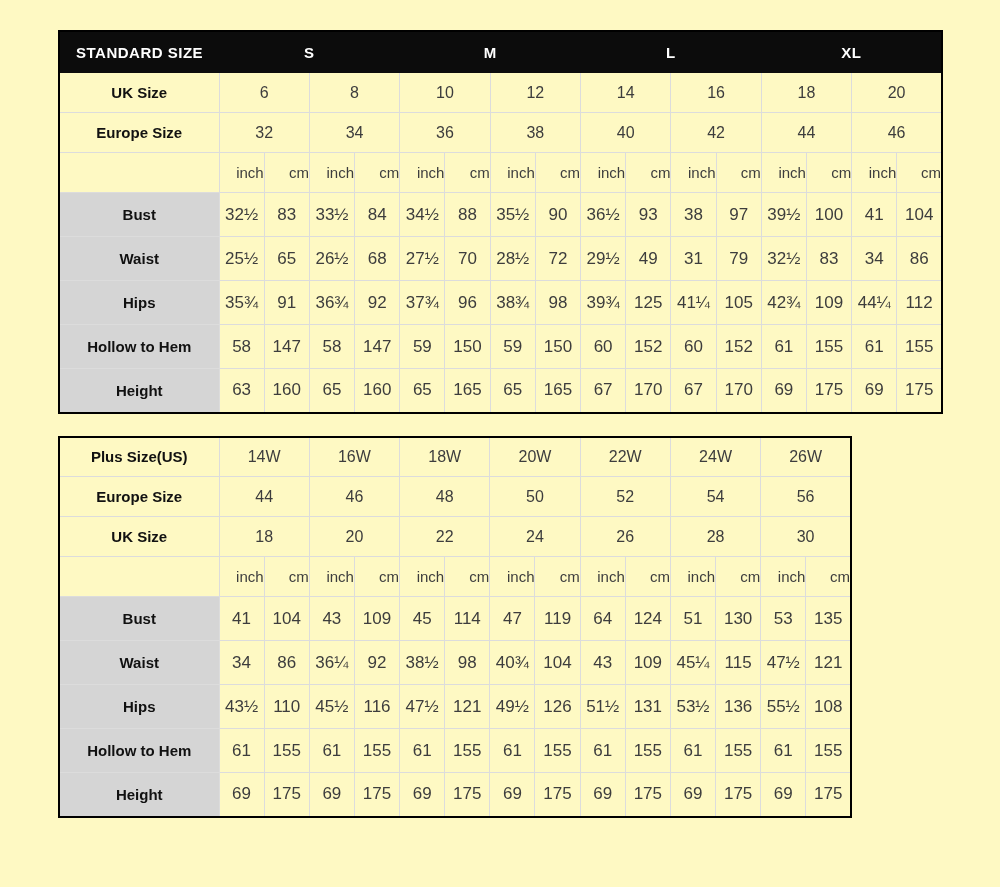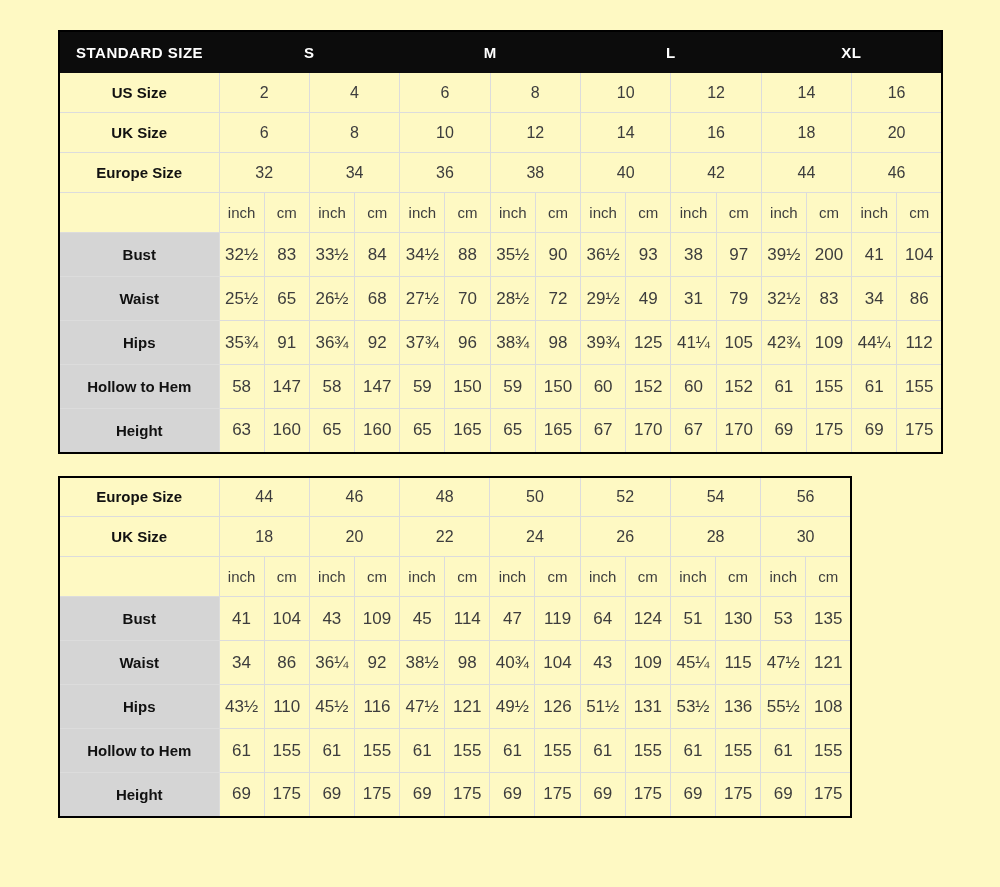--- a/index.html
+++ b/index.html
@@ -53,20 +53,21 @@
     font-size: 16px;
     font-weight: normal;
     color: #3d3d3d;
   }
 
   
   tr.unit-row { height: 40px; }
   tr.unit-row td.unit-cell {
     font-size: 15px;
     color: #3d3d3d;
+    text-align: right;
   }
 
   
   tr.measure-row { height: 44px; }
   tr.measure-row td.data-cell {
     font-size: 17px;
     color: #3d3d3d;
   }
 
   td.label-cell {
@@ -107,31 +108,20 @@
     <thead>
       <tr class="black-header" id="standard-head-row">
         <th class="title-cell">STANDARD SIZE</th>
       <th class="group-cell" colspan="4">S</th>
           <th class="group-cell" colspan="4">M</th>
           <th class="group-cell" colspan="4">L</th>
           <th class="group-cell" colspan="4">XL</th>
         </tr>
     </thead>
     <tbody id="standard-body">
-        <tr class="size-row">
-          <td class="label-cell">US Size</td>
-          <td class="data-cell" colspan="2">2</td>
-          <td class="data-cell" colspan="2">4</td>
-          <td class="data-cell" colspan="2">6</td>
-          <td class="data-cell" colspan="2">8</td>
-          <td class="data-cell" colspan="2">10</td>
-          <td class="data-cell" colspan="2">12</td>
-          <td class="data-cell" colspan="2">14</td>
-          <td class="data-cell" colspan="2">16</td>
-        </tr>
         <tr class="size-row">
           <td class="label-cell">UK Size</td>
           <td class="data-cell" colspan="2">6</td>
           <td class="data-cell" colspan="2">8</td>
           <td class="data-cell" colspan="2">10</td>
           <td class="data-cell" colspan="2">12</td>
           <td class="data-cell" colspan="2">14</td>
           <td class="data-cell" colspan="2">16</td>
           <td class="data-cell" colspan="2">18</td>
           <td class="data-cell" colspan="2">20</td>
@@ -174,21 +164,21 @@
           <td class="data-cell">84</td>
           <td class="data-cell">34½</td>
           <td class="data-cell">88</td>
           <td class="data-cell">35½</td>
           <td class="data-cell">90</td>
           <td class="data-cell">36½</td>
           <td class="data-cell">93</td>
           <td class="data-cell">38</td>
           <td class="data-cell">97</td>
           <td class="data-cell">39½</td>
-          <td class="data-cell">200</td>
+          <td class="data-cell">100</td>
           <td class="data-cell">41</td>
           <td class="data-cell">104</td>
         </tr>
         <tr class="measure-row">
           <td class="label-cell">Waist</td>
           <td class="data-cell">25½</td>
           <td class="data-cell">65</td>
           <td class="data-cell">26½</td>
           <td class="data-cell">68</td>
           <td class="data-cell">27½</td>
@@ -277,20 +267,30 @@
         <col>
         <col>
         <col>
         <col>
         <col>
         <col>
         <col>
       </colgroup>
     <tbody id="plus-body">
         <tr class="size-row">
+          <td class="label-cell">Plus Size(US)</td>
+          <td class="data-cell" colspan="2">14W</td>
+          <td class="data-cell" colspan="2">16W</td>
+          <td class="data-cell" colspan="2">18W</td>
+          <td class="data-cell" colspan="2">20W</td>
+          <td class="data-cell" colspan="2">22W</td>
+          <td class="data-cell" colspan="2">24W</td>
+          <td class="data-cell" colspan="2">26W</td>
+        </tr>
+        <tr class="size-row">
           <td class="label-cell">Europe Size</td>
           <td class="data-cell" colspan="2">44</td>
           <td class="data-cell" colspan="2">46</td>
           <td class="data-cell" colspan="2">48</td>
           <td class="data-cell" colspan="2">50</td>
           <td class="data-cell" colspan="2">52</td>
           <td class="data-cell" colspan="2">54</td>
           <td class="data-cell" colspan="2">56</td>
         </tr>
         <tr class="size-row">

